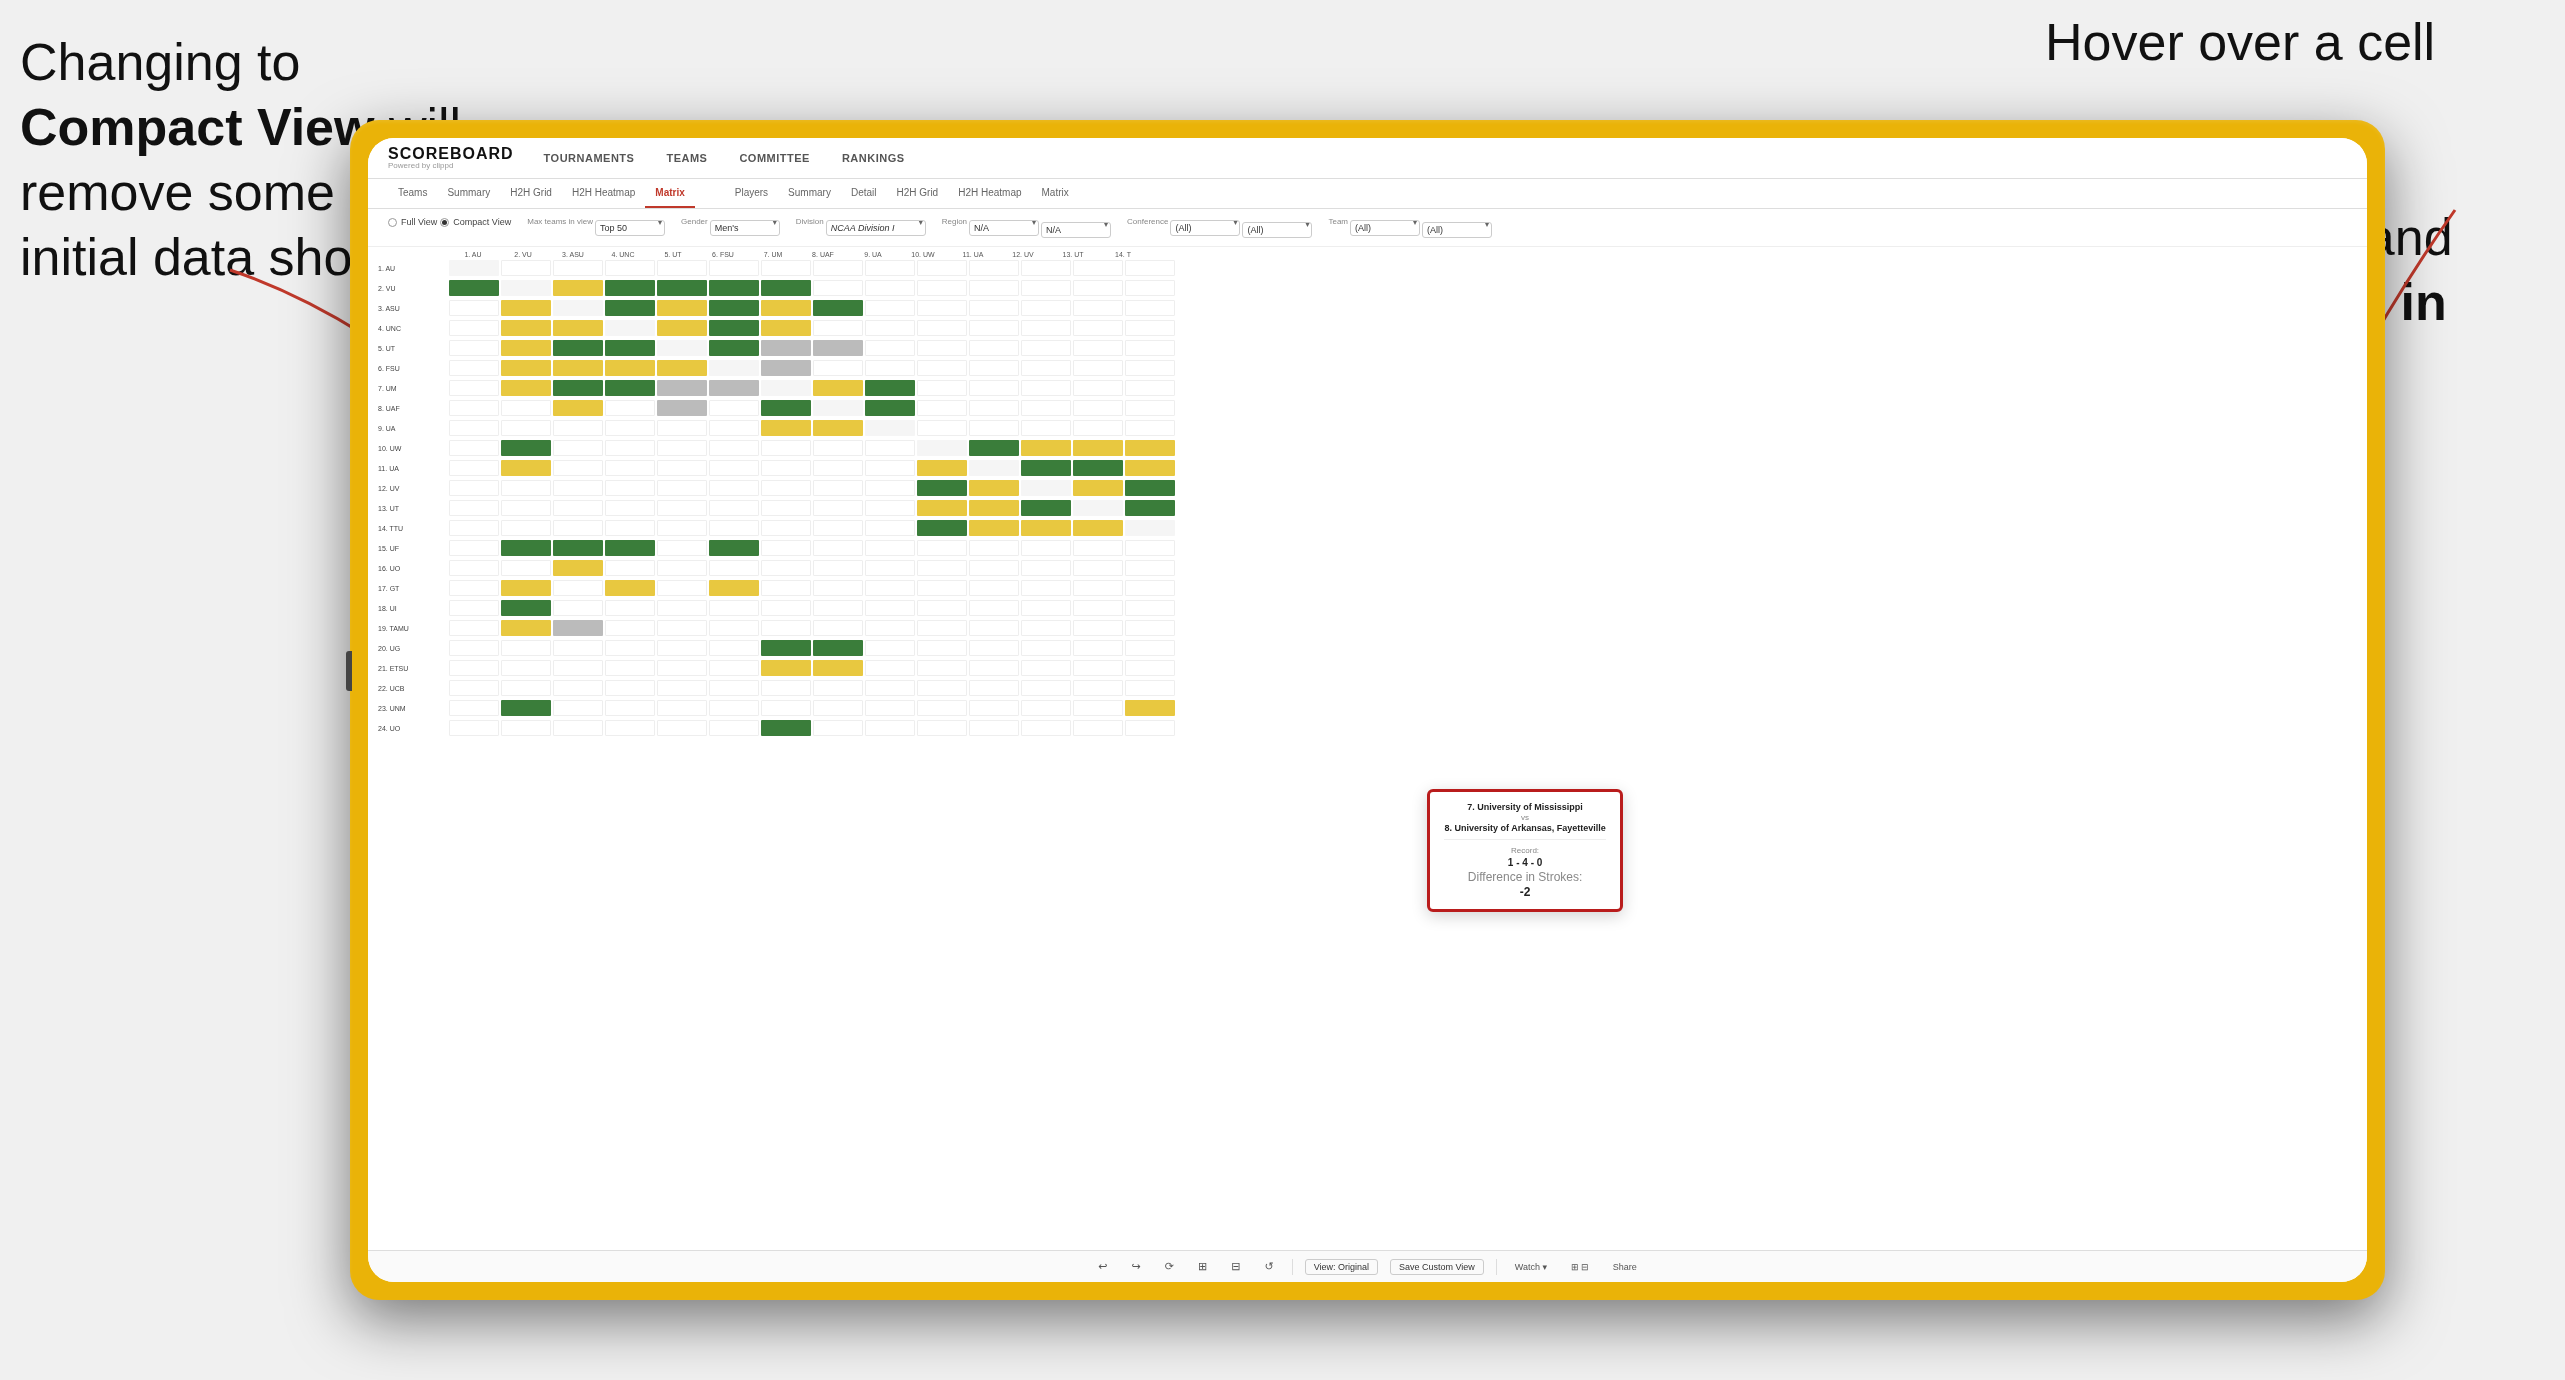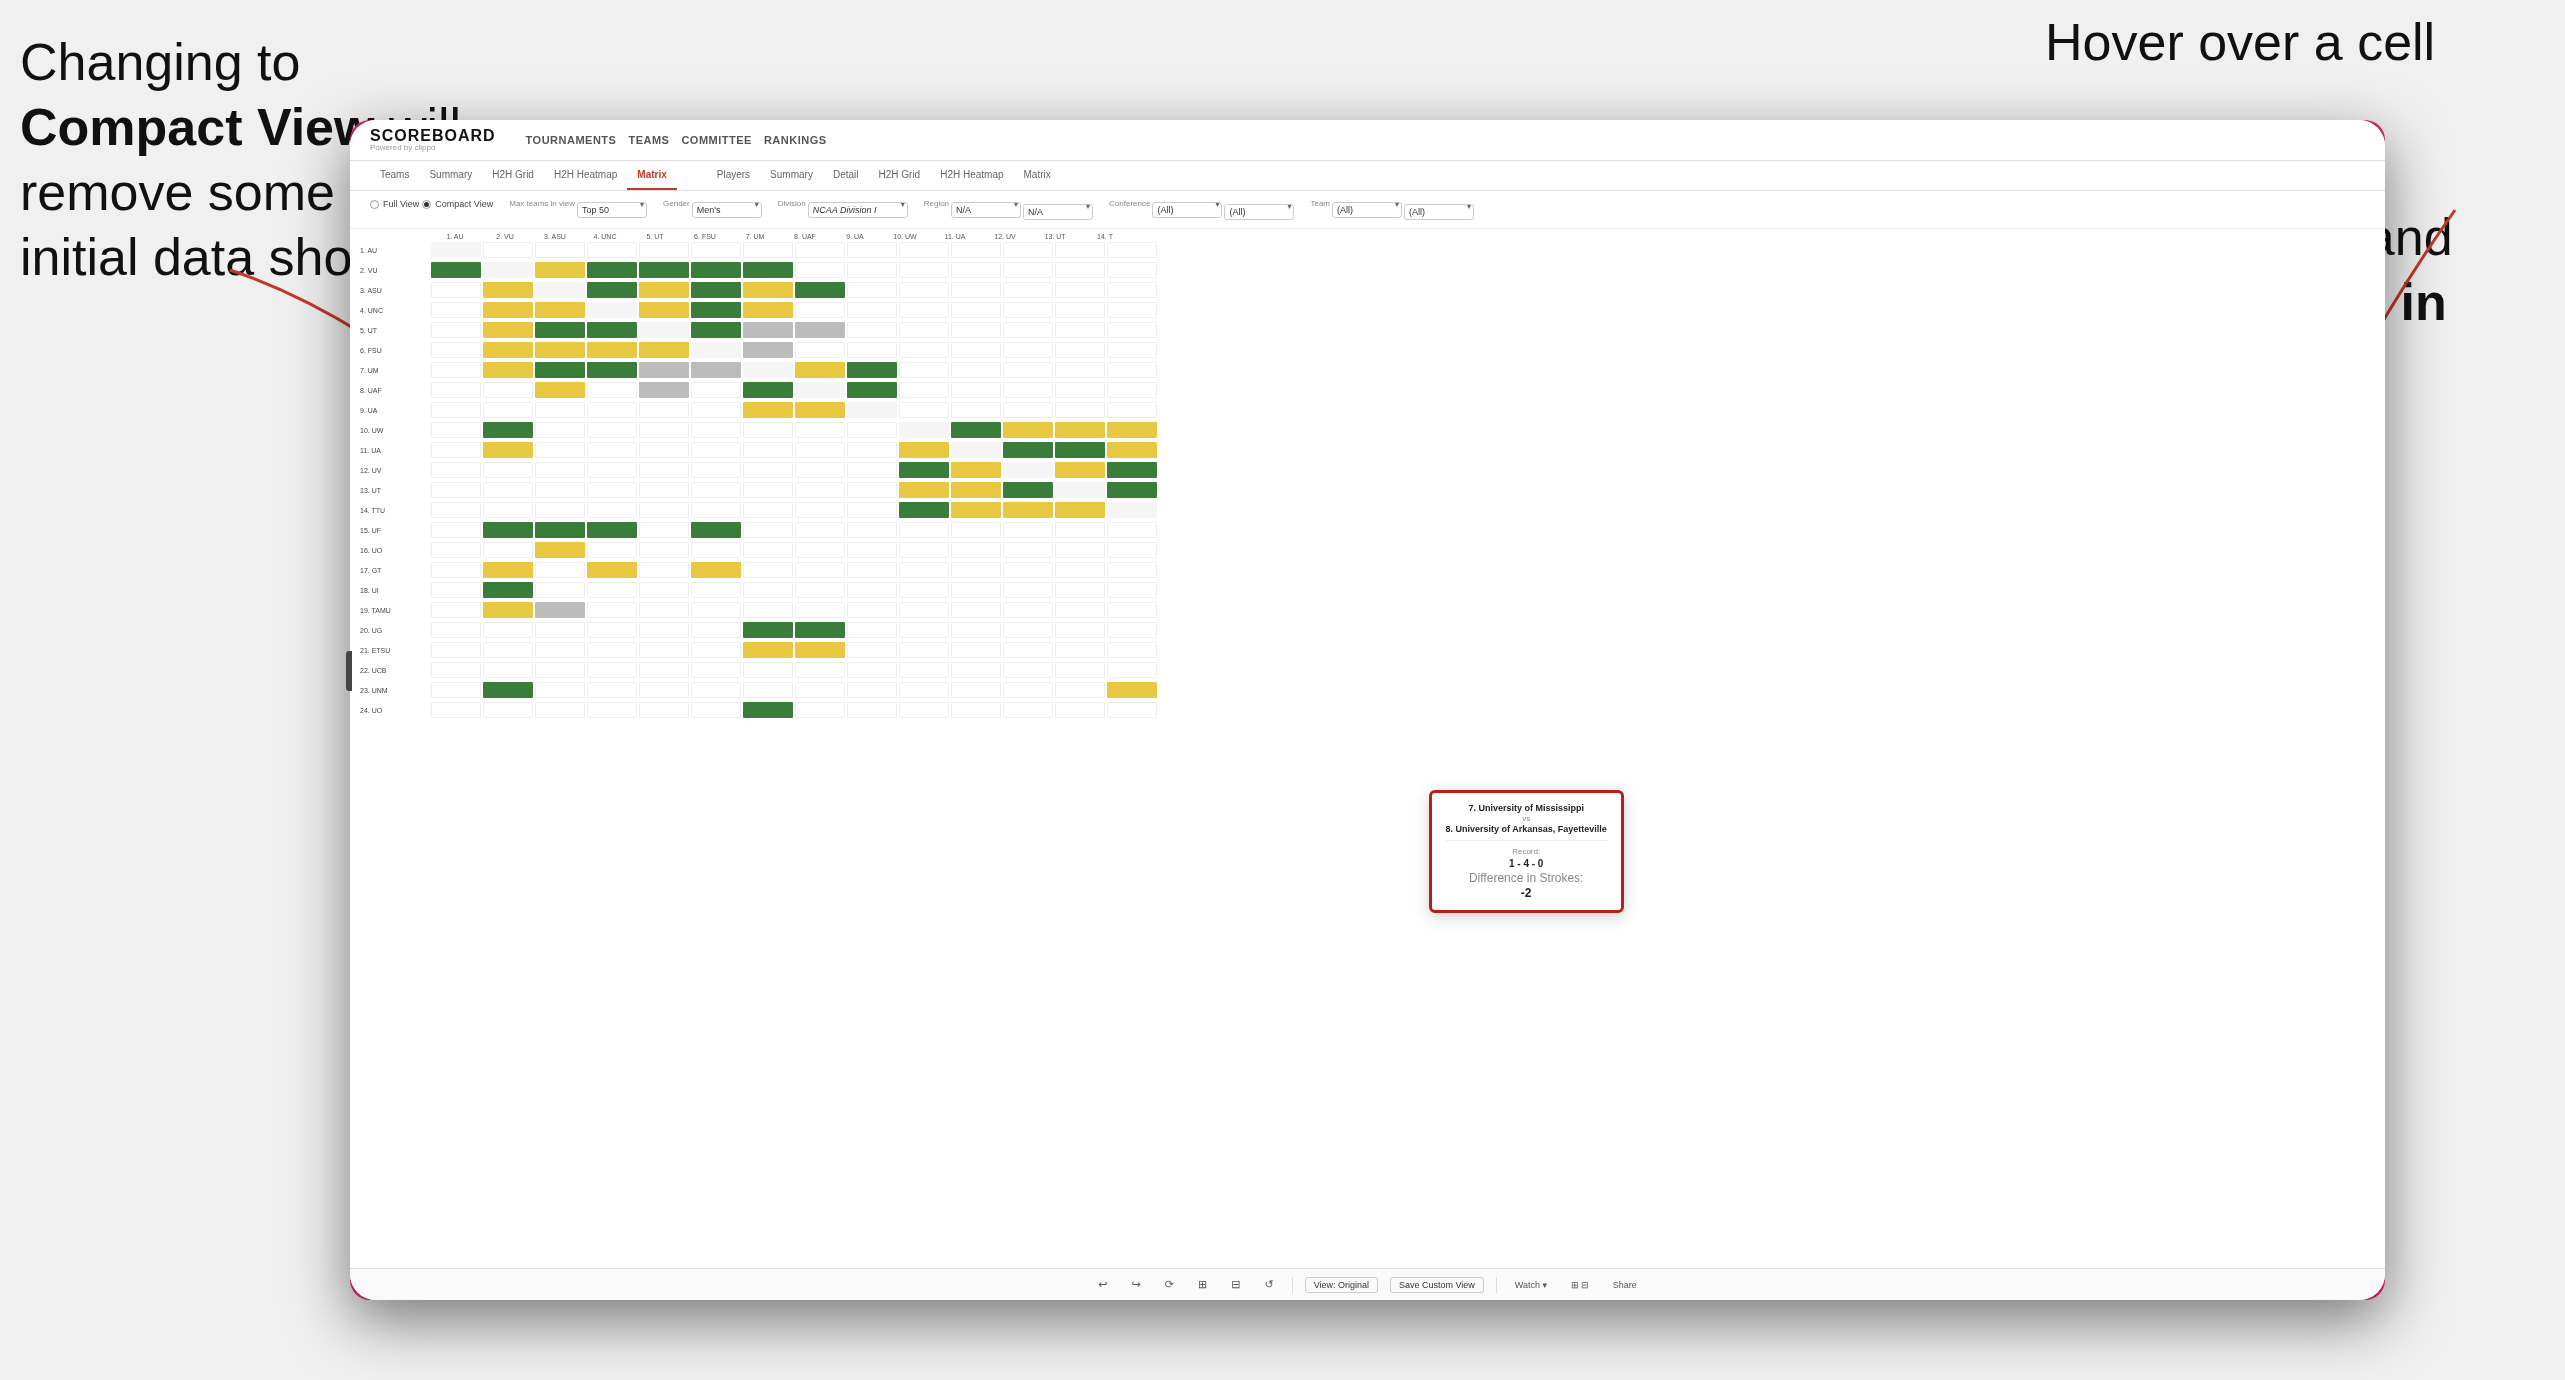--- a/index.html
+++ b/index.html
@@ -41,22 +41,23 @@
       font-weight: 900;
     }
 
     
     .tablet {
       position: absolute;
       top: 120px;
       left: 350px;
       right: 180px;
       bottom: 80px;
-      background: #be185d;
-      border-radius: 20px;
+      background: #eab308;
+      border-radius: 29px;
+      padding: 18px;
       box-shadow: 0 20px 60px rgba(0,0,0,0.5), inset 0 2px 4px rgba(255,255,255,0.1);
     }
 
     .tablet-screen {
       background: #fff;
       border-radius: 26px;
       width: 100%;
       height: 100%;
       overflow: hidden;
       display: flex;
@@ -85,21 +86,21 @@
       letter-spacing: 1px;
       color: #111;
     }
     .scoreboard-logo .logo-sub {
       font-size: 8px;
       color: #999;
     }
 
     .nav-links {
       display: flex;
-      gap: 12px;
+      gap: 32px;
     }
     .nav-link {
       font-size: 11px;
       color: #555;
       text-decoration: none;
       letter-spacing: 0.5px;
       font-weight: 600;
       padding: 4px 0;
     }
 

